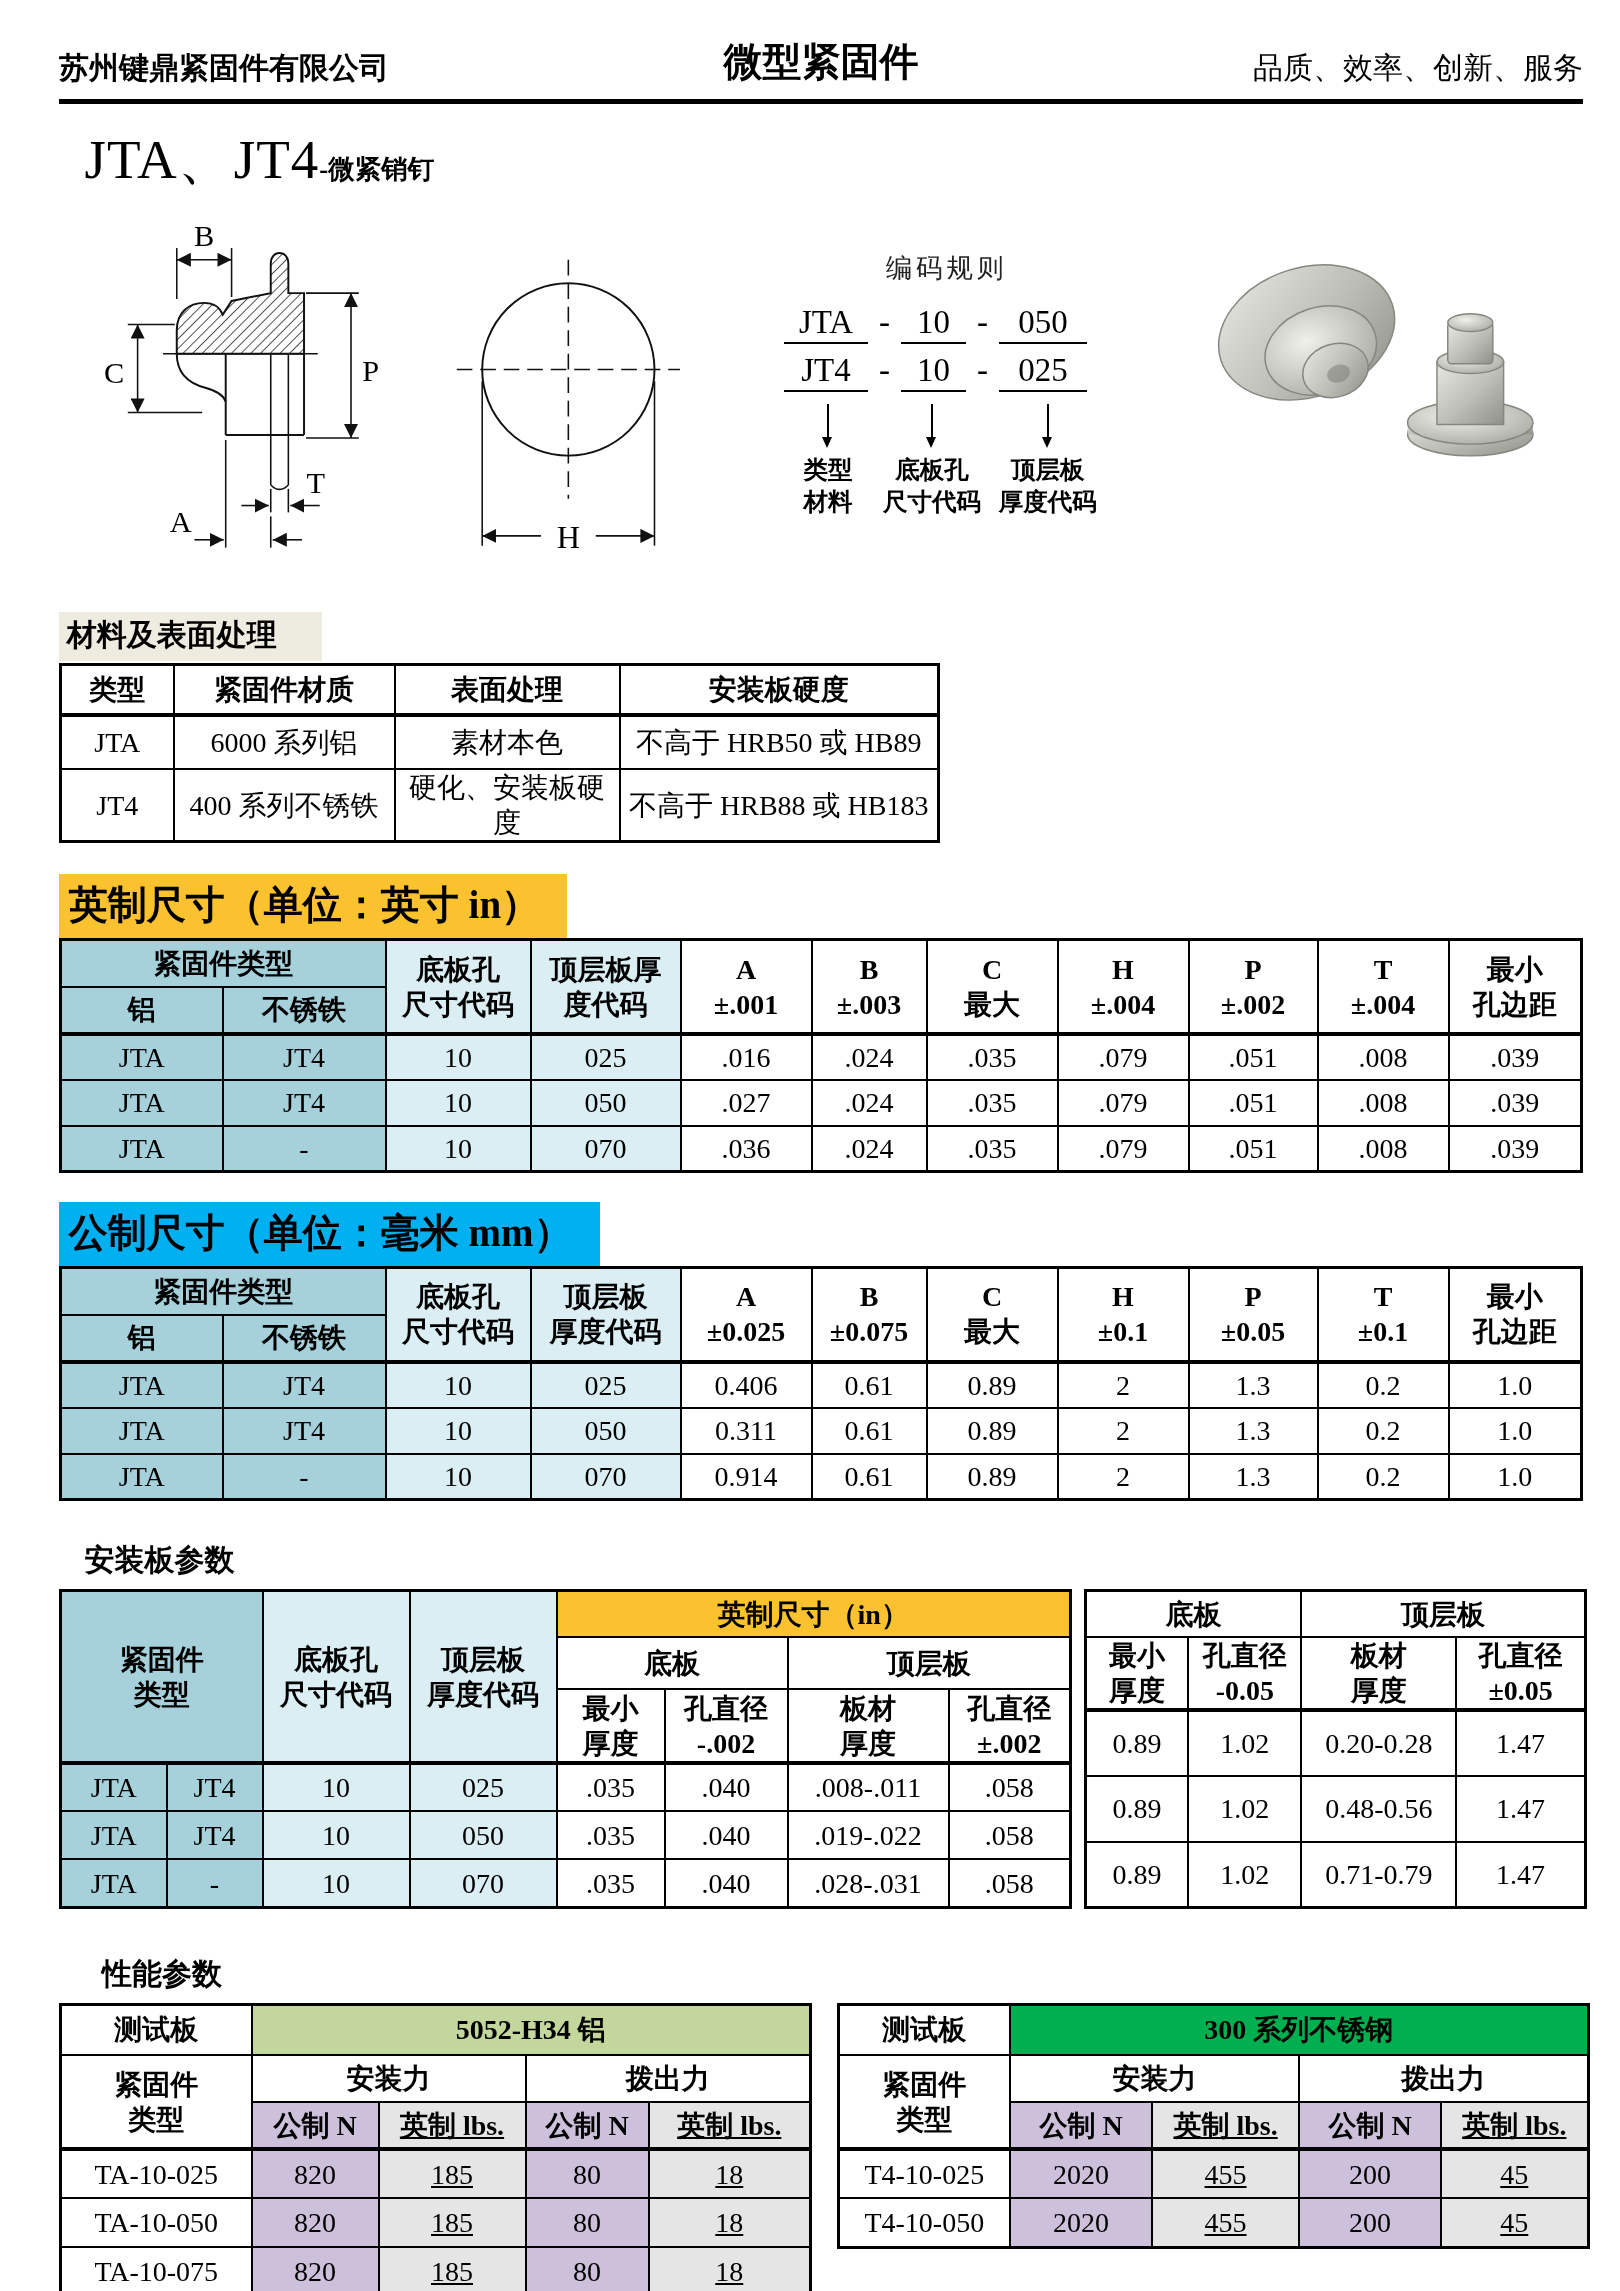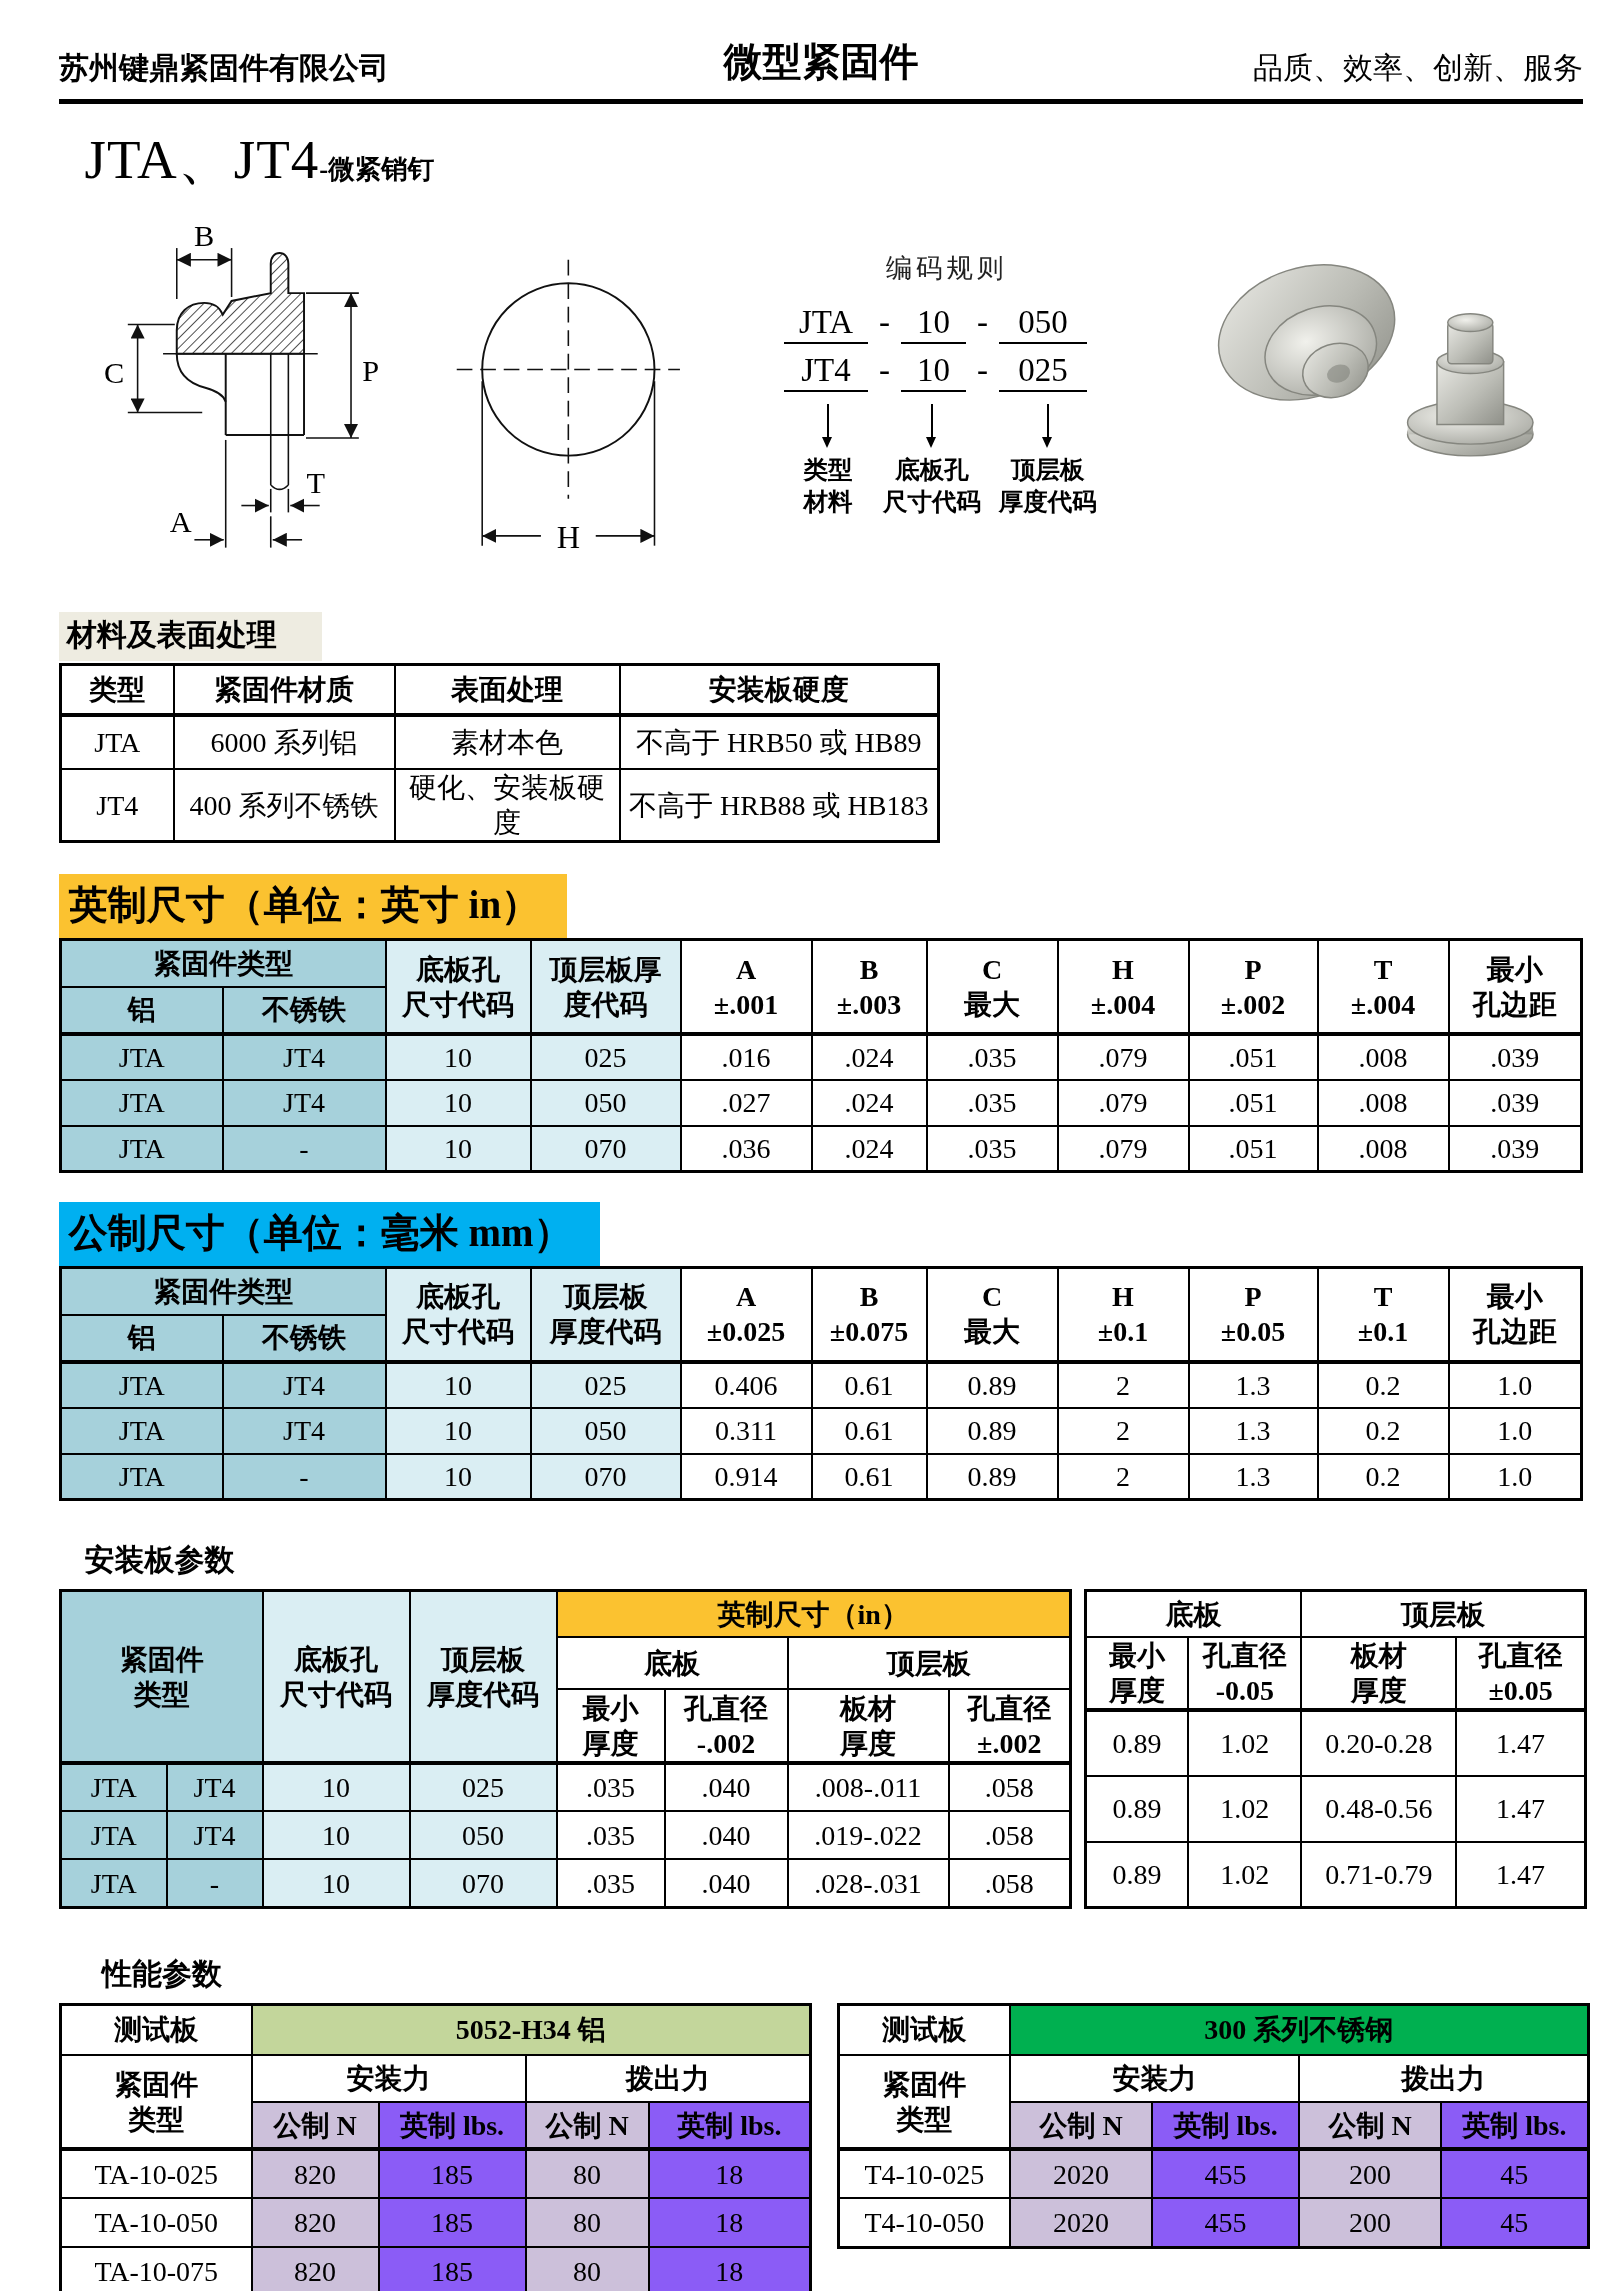--- a/index.html
+++ b/index.html
@@ -40,21 +40,21 @@
   .sec-label{font-size:30px;font-weight:700;}
   .beige{display:inline-block;background:#EEECE1;padding:2.9px 45px 4.9px 7.8px;}
   .badge{display:inline-block;font-size:39px;font-weight:700;padding:3.9px 27.4px 5.9px 9.8px;}
   .gold{background:#FBC230;}
   .cyanbg{background:#00B0F0;}
   .green1{background:#C3D69B;}
   .green2{background:#00B050;}
   .teal{background:#A6D1DB;}
   .lblue{background:#DAEEF3;}
   .purple{background:#CCC0DA;}
-  .orange{background:#8b5cf6;}
+  .orange{background:#e5e5e5;text-decoration:underline;}
 
   
   table{border-collapse:collapse;table-layout:fixed;background:#fff;}
   .t{border:3.9px solid #000;}
   .t th,.t td{border:2px solid #000;text-align:center;vertical-align:middle;white-space:pre-line;font-size:28px;line-height:1.25;overflow:hidden;}
   .t th{font-weight:700;}
   .t tbody tr:first-child td{border-top:4.9px solid #000;}
   .thin-b{border-bottom-width:2px !important;}
 
   .mat-table{width:877px;margin-top:2px;}

